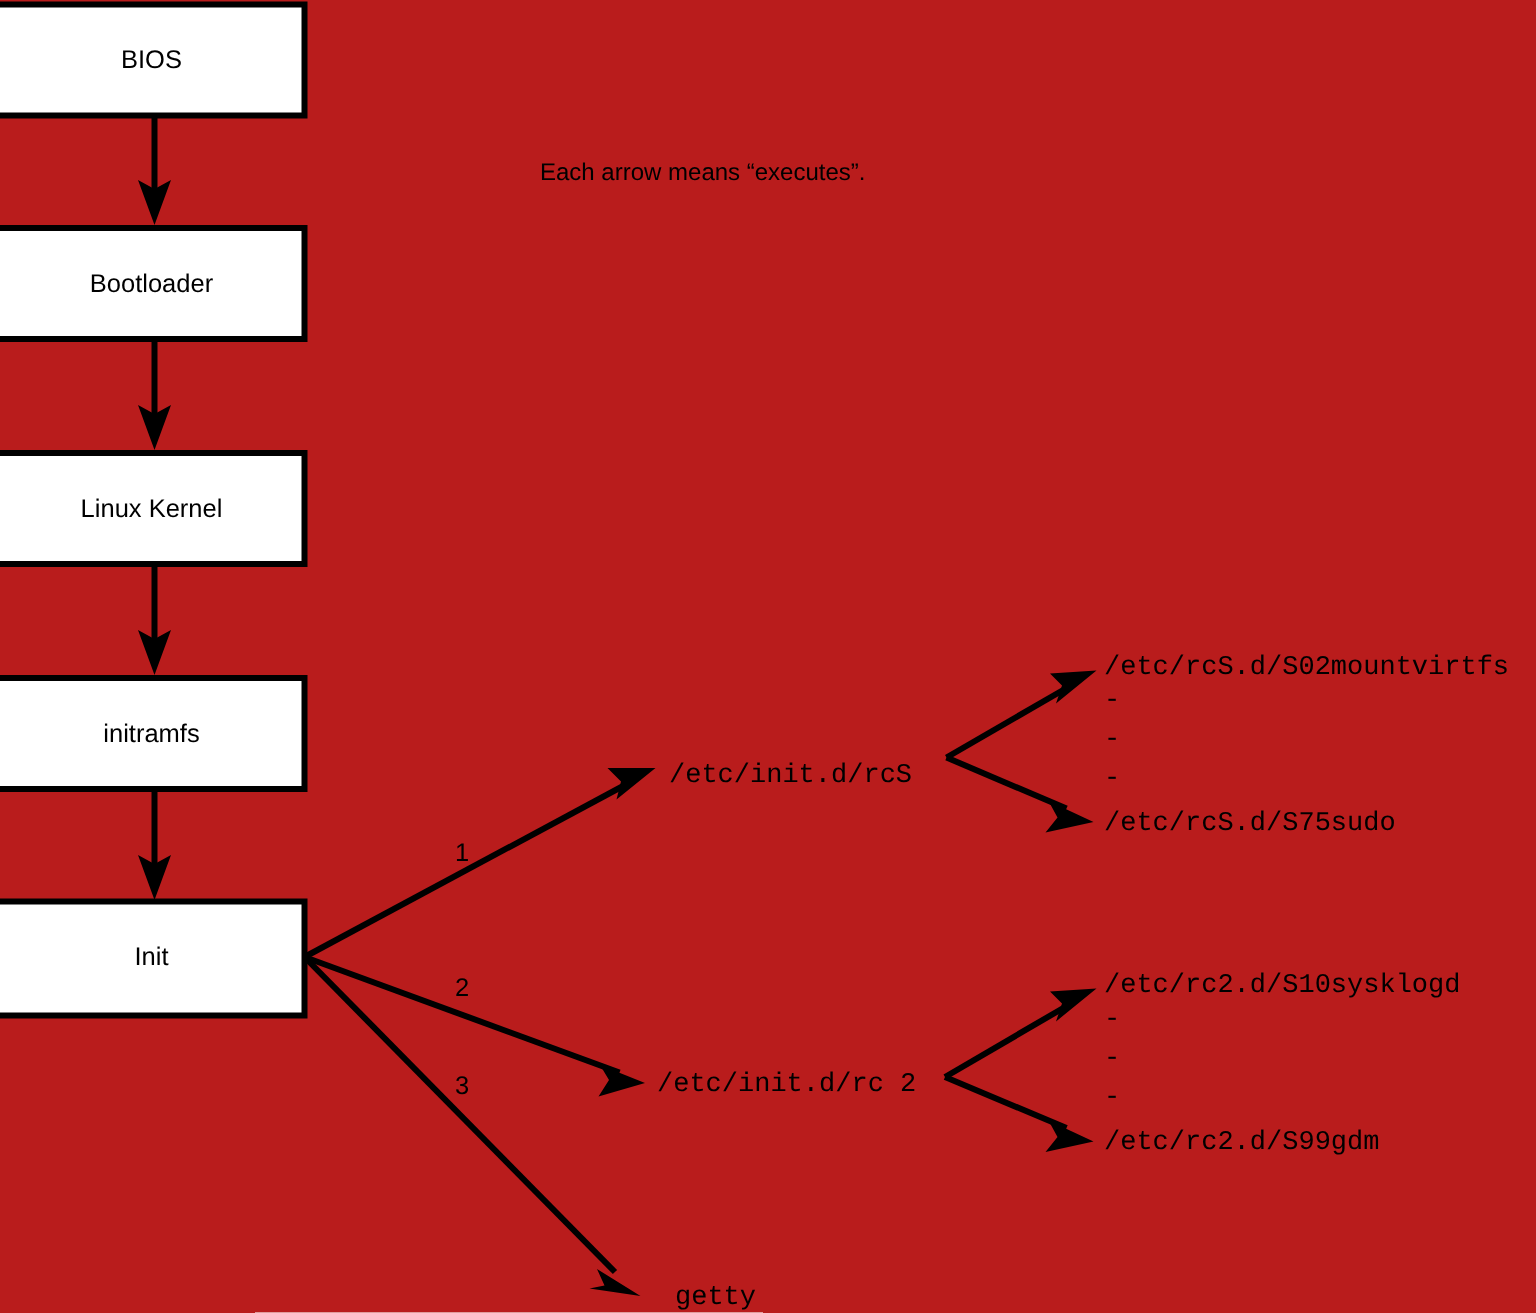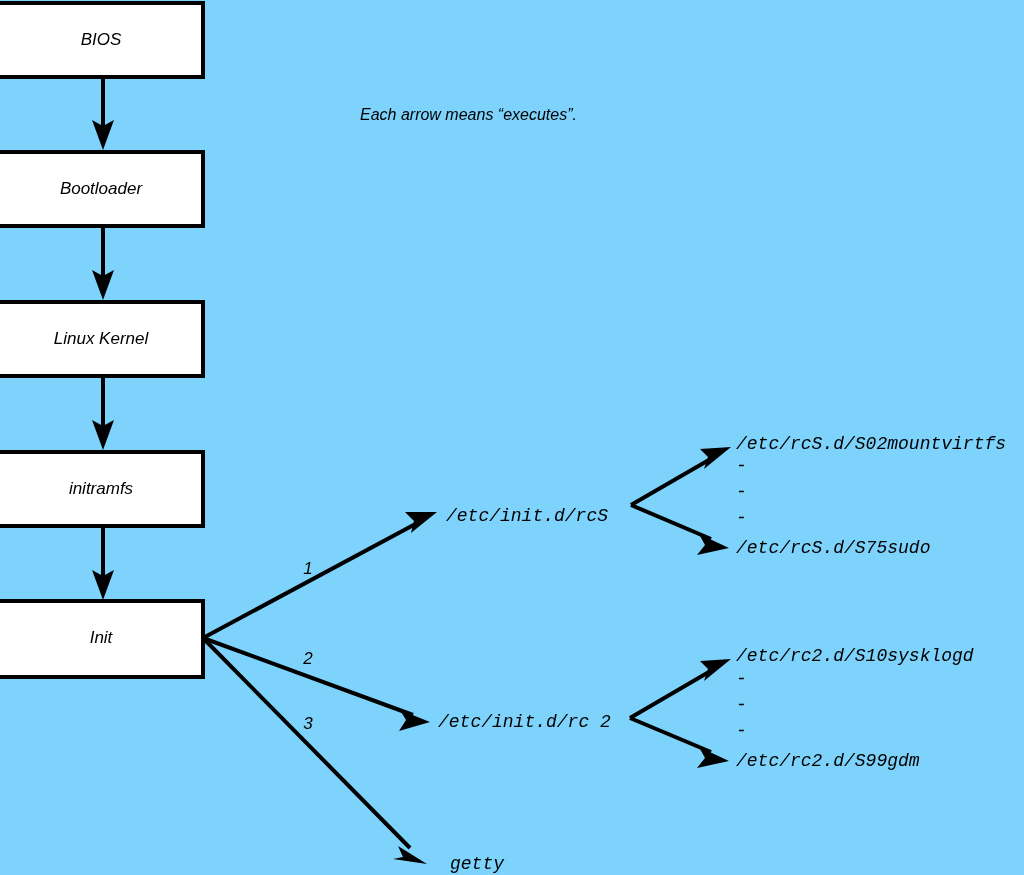--- a/index.html
+++ b/index.html
@@ -10,22 +10,21 @@
   body {
     width: 1024px;
     height: 875px;
     font-family: "Liberation Sans", sans-serif;
     overflow: hidden;
   }
   #diagram-root {
     position: relative;
     width: 1024px;
     height: 875px;
-    background: #7dd3fc;
-    font-style: italic;
+    background: #b91c1c;
   }
   svg.diagram-canvas {
     display: block;
     width: 1024px;
     height: 875px;
   }
   .node-box {
     fill: #ffffff;
     stroke: #000000;
     stroke-width: 4;

